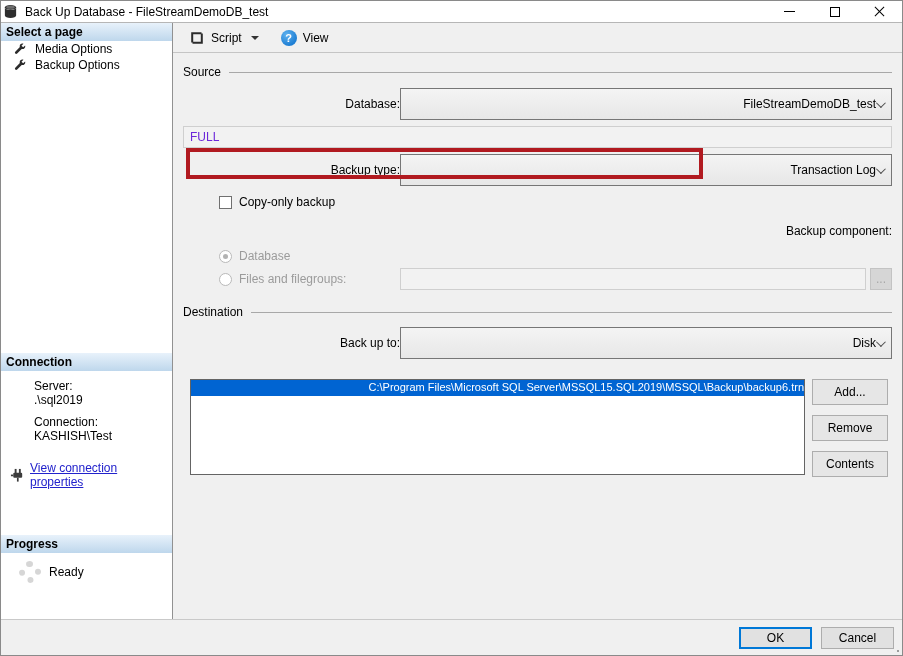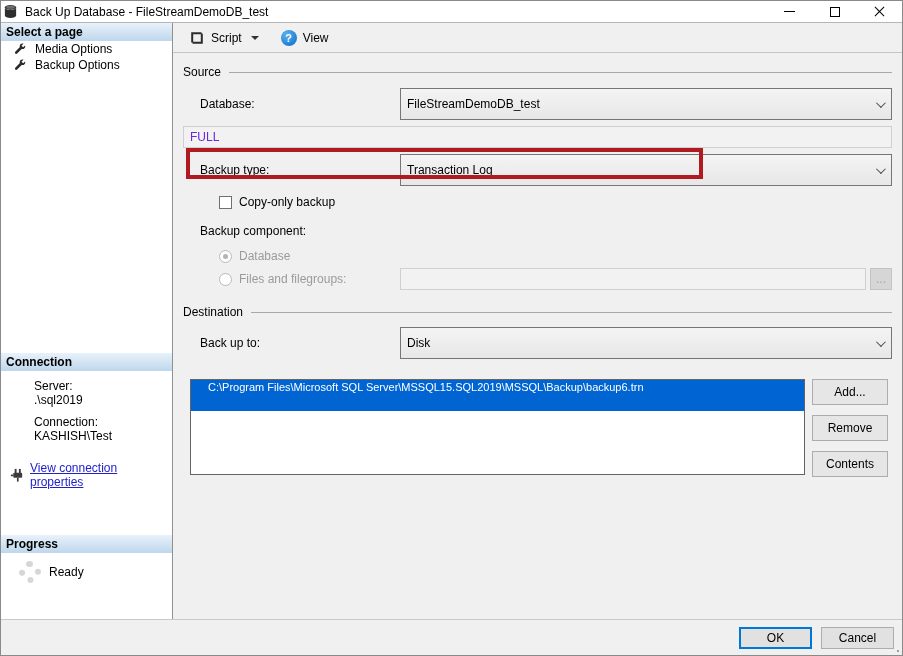--- a/index.html
+++ b/index.html
@@ -39,21 +39,21 @@
   .spinner{width:22px;height:22px;border:6px dotted #d6d6d6;border-radius:50%;flex:0 0 auto;}
   .spin-label{margin-left:8px;}
 
   
   .main{flex:1 1 auto;display:flex;flex-direction:column;min-width:0;background:#f0f0f0;}
   .toolbar{height:30px;border-bottom:1px solid #c5c5c5;display:flex;align-items:center;padding-left:12px;flex:0 0 auto;}
   .tool-btn{display:flex;align-items:center;cursor:pointer;padding:3px 4px;}
   .tool-btn .tlabel{margin-left:6px;}
   .caret-down{width:0;height:0;border-left:4px solid transparent;border-right:4px solid transparent;border-top:4px solid #333;margin-left:9px;}
   .help-circle{width:16px;height:16px;border-radius:50%;background:radial-gradient(circle at 35% 30%,#5fb2ef,var(--help_icon) 70%);color:#fff;font-weight:bold;font-size:11px;display:flex;align-items:center;justify-content:center;margin-left:14px;}
-  .content{flex:1 1 auto;padding:12px 10px 0 10px;position:relative;}
+  .content{flex:1 1 auto;padding:12px 10px 0 10px;position:relative;text-align:right;}
 
   .group-head{display:flex;align-items:center;height:14px;}
   .group-head .glabel{margin-right:8px;white-space:nowrap;}
   .group-head .gline{flex:1;height:1px;background:#a8a8a8;}
 
   .frow{display:flex;align-items:center;margin-top:6px;position:relative;}
   .flabel{width:217px;padding-left:17px;flex:0 0 auto;}
   .combo{flex:1;height:32px;border:1px solid #767676;background:linear-gradient(#f4f4f4,#e7e7e7);display:flex;align-items:center;padding:0 8px 0 6px;cursor:pointer;}
   .combo .cval{flex:1;}
   .chev{width:7px;height:7px;border-right:1px solid #4d4d4d;border-bottom:1px solid #4d4d4d;transform:rotate(45deg) translateY(-2px);flex:0 0 auto;}
@@ -68,21 +68,21 @@
   .radio{width:13px;height:13px;border:1px solid #b9b9b9;border-radius:50%;background:#fff;margin-right:7px;flex:0 0 auto;display:flex;align-items:center;justify-content:center;}
   .radio.sel::after{content:"";width:5px;height:5px;border-radius:50%;background:#b3b3b3;}
   .dis-text{color:#9b9b9b;}
   .radio-field-row{margin-top:5px;}
   .radio-label-block{width:181px;display:flex;align-items:center;flex:0 0 auto;}
   .browse-btn{width:22px;height:22px;margin-left:4px;border:1px solid #c3c3c3;background:#d6d6d6;color:#a8a8a8;display:flex;align-items:center;justify-content:center;flex:0 0 auto;}
 
   .dest-head{margin-top:15px;}
   .list-section{display:flex;margin-top:20px;}
   .pathlist{margin-left:7px;width:615px;height:96px;background:#fff;border:1px solid #646464;overflow:hidden;flex:0 0 auto;}
-  .path-item{height:31px;background:var(--selection);color:#fff;font-size:11px;line-height:15px;padding-left:17px;white-space:nowrap;cursor:default;}
+  .path-item{height:16px;background:var(--selection);color:#fff;font-size:11px;line-height:15px;padding-left:17px;white-space:nowrap;cursor:default;}
   .btn-col{display:flex;flex-direction:column;margin-left:7px;gap:10px;}
   .side-btn{width:76px;height:26px;border:1px solid #adadad;background:#e6e6e6;display:flex;align-items:center;justify-content:center;cursor:pointer;}
 
   
   .footer{height:36px;flex:0 0 auto;border-top:1px solid #c9c9c9;display:flex;align-items:center;justify-content:flex-end;padding-right:8px;gap:9px;position:relative;}
   .foot-btn{width:73px;height:22px;background:#e1e1e1;border:1px solid #adadad;display:flex;align-items:center;justify-content:center;cursor:pointer;}
   .foot-btn.default{border:2px solid var(--ok_focus);}
   .grip{position:absolute;right:3px;bottom:3px;width:2px;height:2px;background:#9c9c9c;box-shadow:-5px 5px #9c9c9c,0 5px #9c9c9c,-10px 10px #c4c4c4,-5px 10px #9c9c9c,0 10px #9c9c9c;}
   .icon{display:inline-flex;}
 </style>

